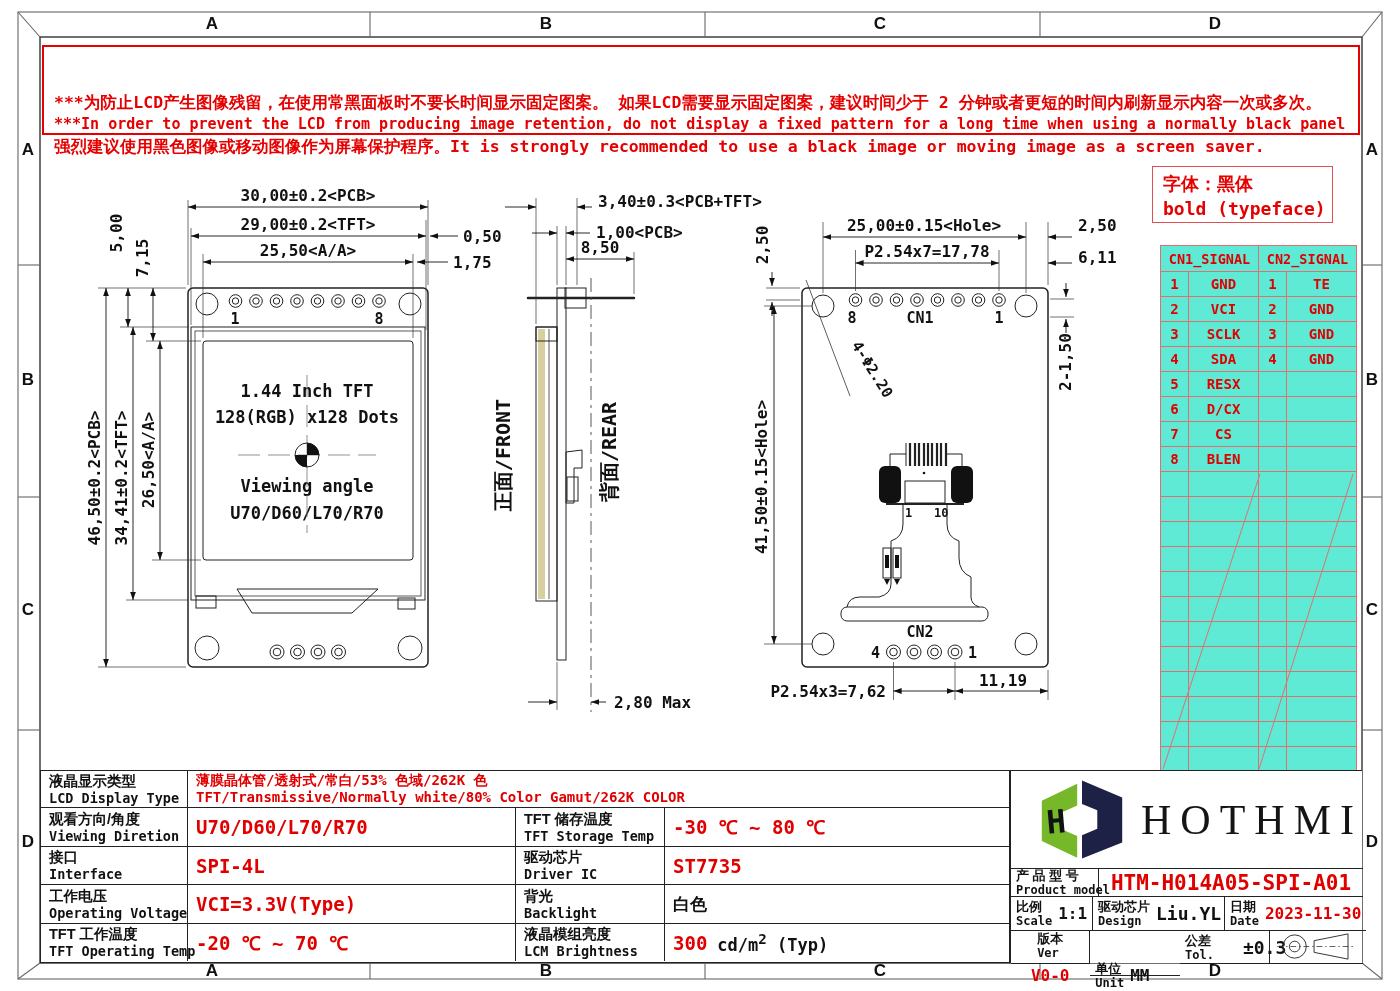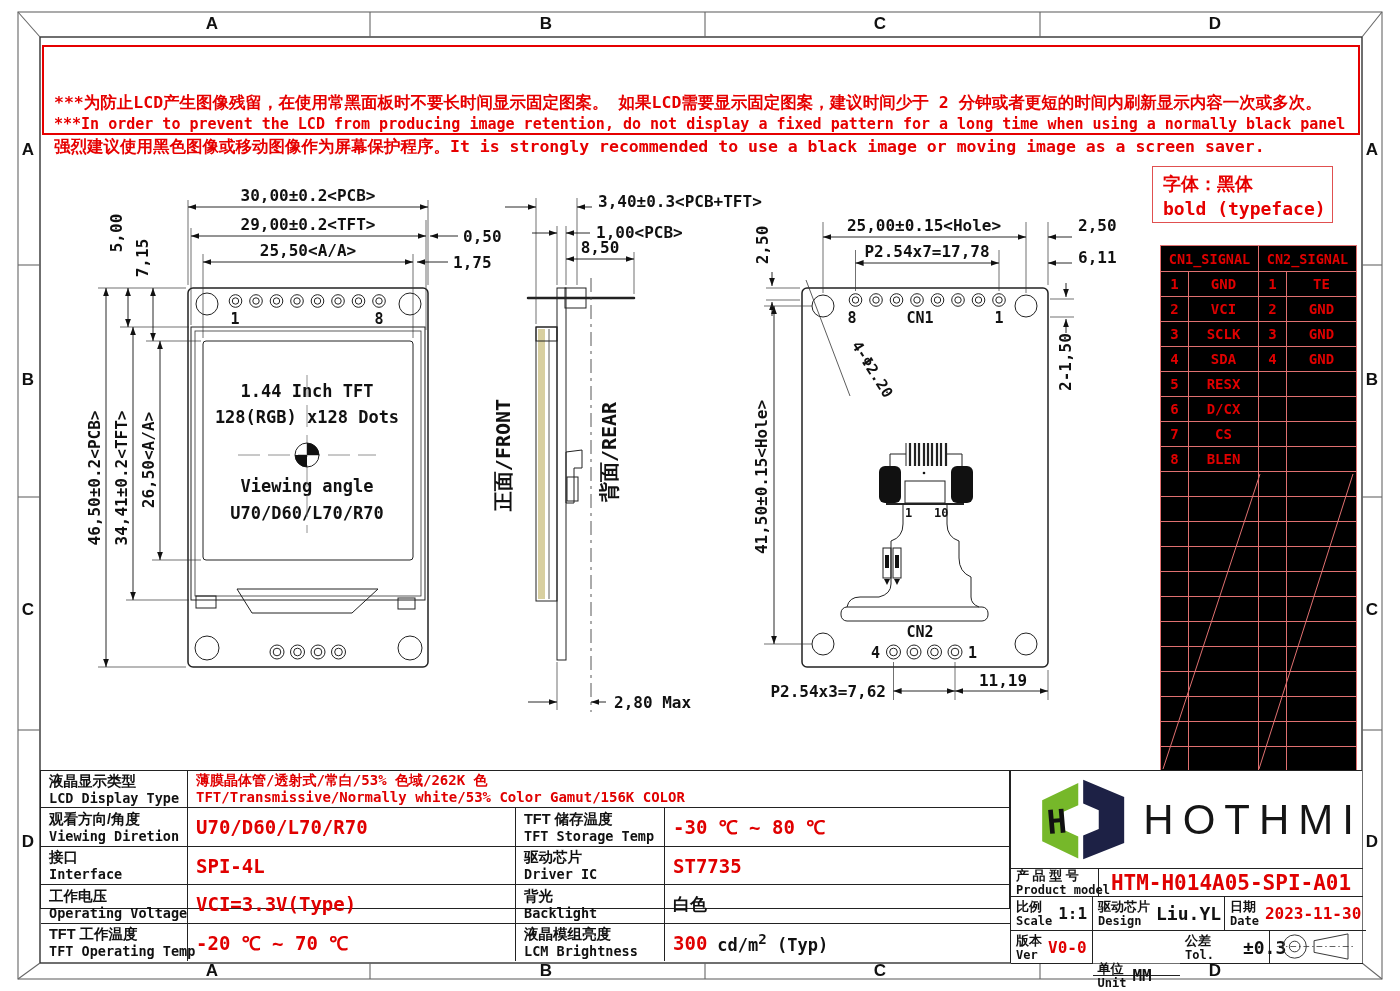--- a/index.html
+++ b/index.html
@@ -26,47 +26,47 @@
            border:2px solid #e60000;color:#e60000;padding:1px 10px;background:#fff;}
   .warning div{white-space:nowrap;overflow:hidden;}
   .w1{font:bold 16.5px "DejaVu Sans Mono",monospace;line-height:22px;margin-top:44px;}
   .w2{font:bold 15px "DejaVu Sans Mono",monospace;line-height:21px;}
   .w4{font:bold 16.5px "DejaVu Sans Mono",monospace;line-height:23px;}
   
   .fontnote{position:absolute;left:1152px;top:166px;width:181px;height:57px;box-sizing:border-box;
             border:1.5px solid #e05050;color:#e60000;padding:4px 10px;background:#fff;}
   .fontnote div{font:bold 18px "DejaVu Sans Mono",monospace;line-height:25px;white-space:nowrap;}
   
-  .cn{position:absolute;left:1160px;top:245px;width:196px;border-collapse:collapse;table-layout:fixed;background:#000000;}
+  .cn{position:absolute;left:1160px;top:245px;width:196px;border-collapse:collapse;table-layout:fixed;background:#5eead4;}
   .cn th,.cn td{border:1px solid #e07070;color:#e00000;font:bold 14px "DejaVu Sans Mono",monospace;
                 text-align:center;padding:0;height:24px;}
   .cn th{height:25px;font-size:13.5px;}
   .cn-diag{position:absolute;left:1160px;top:471px;pointer-events:none;}
   
-  .spec{position:absolute;left:40px;top:770px;width:970px;height:139px;box-sizing:border-box;
+  .spec{position:absolute;left:40px;top:770px;width:970px;height:193px;box-sizing:border-box;
         border:1.5px solid #222;display:grid;grid-template-columns:146px 328px 149px 347px;
         grid-template-rows:36px 39px 38px 39px 38px;background:#fff;}
   .spec>div{border-top:1.2px solid #222;border-left:1.2px solid #222;box-sizing:border-box;
             display:flex;flex-direction:column;justify-content:center;padding:1px 8px;min-width:0;}
   .spec>div.c1{border-left:none}.spec>div.r1{border-top:none}
   .lzh{font:bold 14.5px "Liberation Sans",sans-serif;color:#111;line-height:17px;white-space:nowrap;}
   .len{font:bold 13.5px "DejaVu Sans Mono",monospace;color:#111;line-height:16px;white-space:nowrap;}
   .vred{font:bold 19px "DejaVu Sans Mono",monospace;color:#e00000;white-space:nowrap;}
   .vblk{font:bold 17px "Liberation Sans",sans-serif;color:#111;white-space:nowrap;}
   .v2red{font:bold 14px "DejaVu Sans Mono",monospace;color:#e00000;line-height:17px;white-space:nowrap;}
   .vrow{display:flex;align-items:baseline;gap:10px;font:bold 17px "DejaVu Sans Mono",monospace;white-space:nowrap;}
   .vrow .num{color:#e00000;font-size:19px;}
   .vrow .unit{color:#111;}
   
   .tb{position:absolute;left:1010px;top:770px;width:352px;height:193px;box-sizing:border-box;
       border-left:1.4px solid #222;border-top:1.4px solid #222;background:#fff;}
   .tb *{box-sizing:border-box;}
   .tb-logo{position:absolute;left:0;top:0;width:352px;height:98px;border-bottom:1.4px solid #222;
            display:flex;align-items:center;padding-left:26px;gap:14px;}
-  .brand{font-family:Liberation Sans, sans-serif;font-weight:500;font-size:42px;letter-spacing:9px;color:#151515;}
+  .brand{font-family:Liberation Serif, serif;font-weight:500;font-size:42px;letter-spacing:9px;color:#151515;}
   .tb-row{position:absolute;left:0;width:352px;display:flex;}
   .tb-cell{border-right:1.2px solid #222;border-bottom:1.2px solid #222;display:flex;align-items:center;
            padding:0 5px;gap:6px;}
   .tb-cell:last-child{border-right:none;}
   .tbl{display:flex;flex-direction:column;justify-content:space-between;}
   .tbl .zh{font:bold 13px "Liberation Sans",sans-serif;color:#111;line-height:15px;white-space:nowrap;}
   .tbl .en{font:bold 12px "DejaVu Sans Mono",monospace;color:#111;line-height:14px;white-space:nowrap;}
   .tbv{font:bold 16px "DejaVu Sans Mono",monospace;color:#111;white-space:nowrap;}
   .tbv.red{color:#e00000;}
 </style>
@@ -490,21 +490,21 @@
     <line x1="99" y1="298" x2="193" y2="3" stroke="#e07070" stroke-width="1"></line>
   </svg>
 
   <div class="spec">
     <div class="c1 r1">
       <div class="lzh">液晶显示类型</div>
         <div class="len">LCD Display Type</div>
     </div>
     <div class="r1" style="grid-column:2/5">
       <div class="v2red">薄膜晶体管/透射式/常白/53% 色域/262K 色</div>
-        <div class="v2red">TFT/Transmissive/Normally white/53% Color Gamut/156K COLOR</div>
+        <div class="v2red">TFT/Transmissive/Normally white/80% Color Gamut/262K COLOR</div>
     </div>
 
     <div class="c1">
       <div class="lzh">观看方向/角度</div>
         <div class="len">Viewing Diretion</div>
     </div>
     <div class="vred">U70/D60/L70/R70</div>
     <div>
       <div class="lzh">TFT 储存温度</div>
         <div class="len">TFT Storage Temp</div>
@@ -587,21 +587,21 @@
       </div>
       <div class="tb-cell" style="flex:1;">
         <div class="tbl">
             <div class="zh">日期</div>
             <div class="en">Date</div>
           </div>
         <span class="tbv red">2023-11-30</span>
       </div>
     </div>
     <div class="tb-row" style="top:160px;height:33px;">
-      <div class="tb-cell" style="width:83px;">
+      <div class="tb-cell" style="width:83px;flex-direction:column;">
         <div class="tbl">
             <div class="zh">版本</div>
             <div class="en">Ver</div>
           </div>
         <span class="tbv red">V0-0</span>
       </div>
       <div class="tb-cell" style="width:94px;margin-top:44px;">
         <div class="tbl">
             <div class="zh">单位</div>
             <div class="en">Unit</div>

